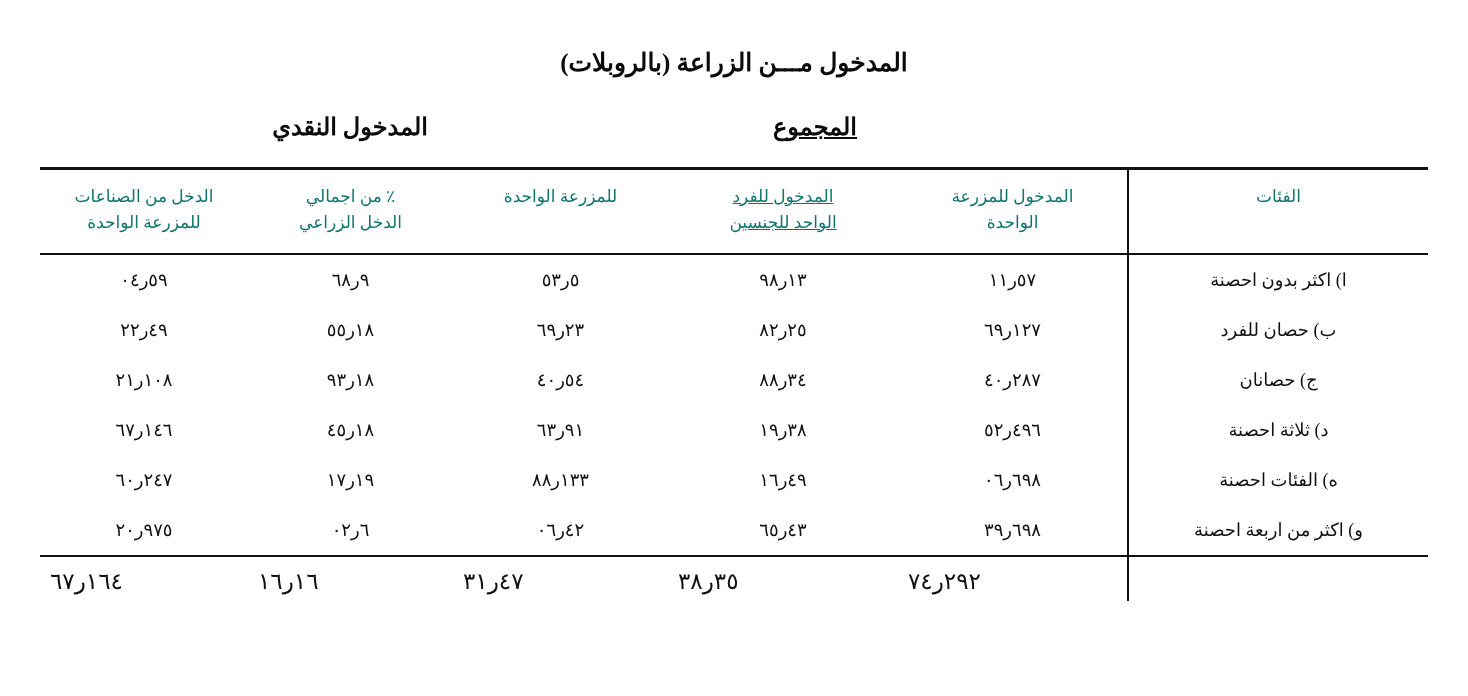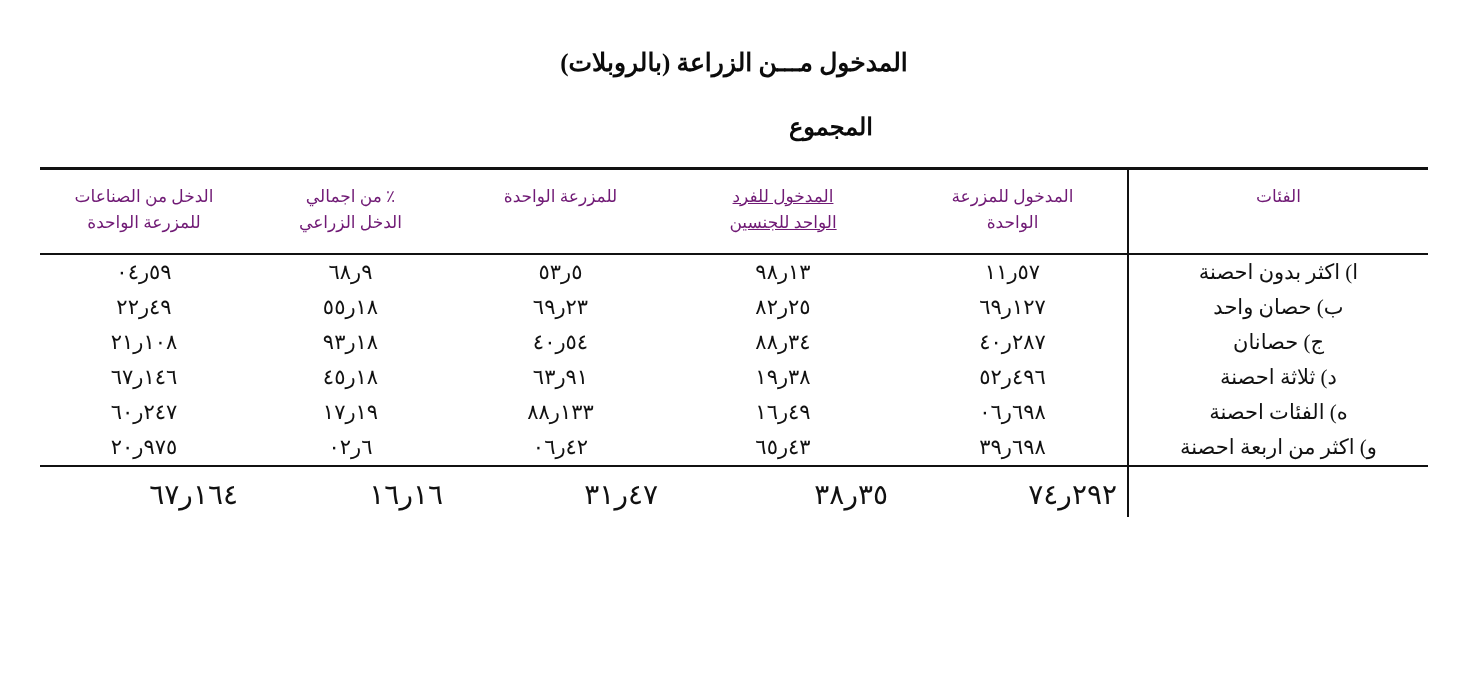--- a/index.html
+++ b/index.html
@@ -38,41 +38,42 @@
     margin-top: 30px;
   }
   .group-label {
     position: absolute;
     font-size: 24px;
     font-weight: bold;
     color: #0b0b0b;
     top: 6px;
   }
   .group-total {
-    right: 555px;
+    right: 571px;
+    text-decoration: underline;
   }
   .group-cash {
     right: 1000px;
   }
 
   table.main {
     width: 1388px;
     border-collapse: collapse;
     table-layout: fixed;
     margin-top: 4px;
   }
 
   table.main thead th {
     font-size: 17px;
     font-weight: normal;
     vertical-align: top;
     padding: 14px 10px 18px 10px;
     line-height: 1.5;
     text-align: center;
-    color: #701a75;
+    color: #0f766e;
   }
   th.cat-head {
     text-align: right;
     padding-right: 26px;
   }
   th.farm-head {
     text-align: right;
     padding-right: 6px;
   }
 
@@ -86,55 +87,56 @@
   .rule-bottom {
     border-top: 2.5px solid #111;
   }
 
   
   td.sep, th.sep {
     border-right: 2px solid #111;
   }
 
   table.main tbody td {
-    font-size: 21px;
-    padding: 5px 10px;
+    font-size: 18px;
+    padding: 14px 10px;
     text-align: center;
     white-space: nowrap;
     color: #111;
   }
   td.cat {
     text-align: right;
     padding-right: 26px;
     font-size: 21px;
   }
 
   tfoot td {
-    font-size: 28px;
+    font-size: 23px;
     padding: 11px 10px 6px 10px;
-    text-align: right;
+    text-align: left;
     white-space: nowrap;
   }
 
   .col-cat   { width: 300px; }
   .col-farm  { width: 230px; }
   .col-ind   { width: 230px; }
   .col-one   { width: 215px; }
   .col-pct   { width: 205px; }
   .col-cash  { width: 208px; }
 </style>
 </head>
 <body>
 
 <div class="page">
 
   <div class="doc-title">المدخول مـــن  الزراعة (بالروبلات)</div>
 
   <div class="group-row">
     <div class="group-label group-total">المجموع</div>
+    <div class="group-label group-cash">المدخول النقدي</div>
   </div>
 
   <table class="main">
     <colgroup>
       <col class="col-cat">
       <col class="col-farm">
       <col class="col-ind">
       <col class="col-one">
       <col class="col-pct">
       <col class="col-cash">
@@ -158,21 +160,21 @@
     <tbody>
       <tr class="rule-mid">
         <td class="cat">ا) اكثر بدون احصنة</td>
         <td class="sep">٥٧ر١١</td>
         <td>١٣ر٩٨</td>
         <td>٥ر٥٣</td>
         <td>٩ر٦٨</td>
         <td>٥٩ر٠٤</td>
       </tr>
       <tr>
-        <td class="cat">ب) حصان واحد</td>
+        <td class="cat">ب) حصان للفرد</td>
         <td class="sep">١٢٧ر٦٩</td>
         <td>٢٥ر٨٢</td>
         <td>٢٣ر٦٩</td>
         <td>١٨ر٥٥</td>
         <td>٤٩ر٢٢</td>
       </tr>
       <tr>
         <td class="cat">ج) حصانان</td>
         <td class="sep">٢٨٧ر٤٠</td>
         <td>٣٤ر٨٨</td>

